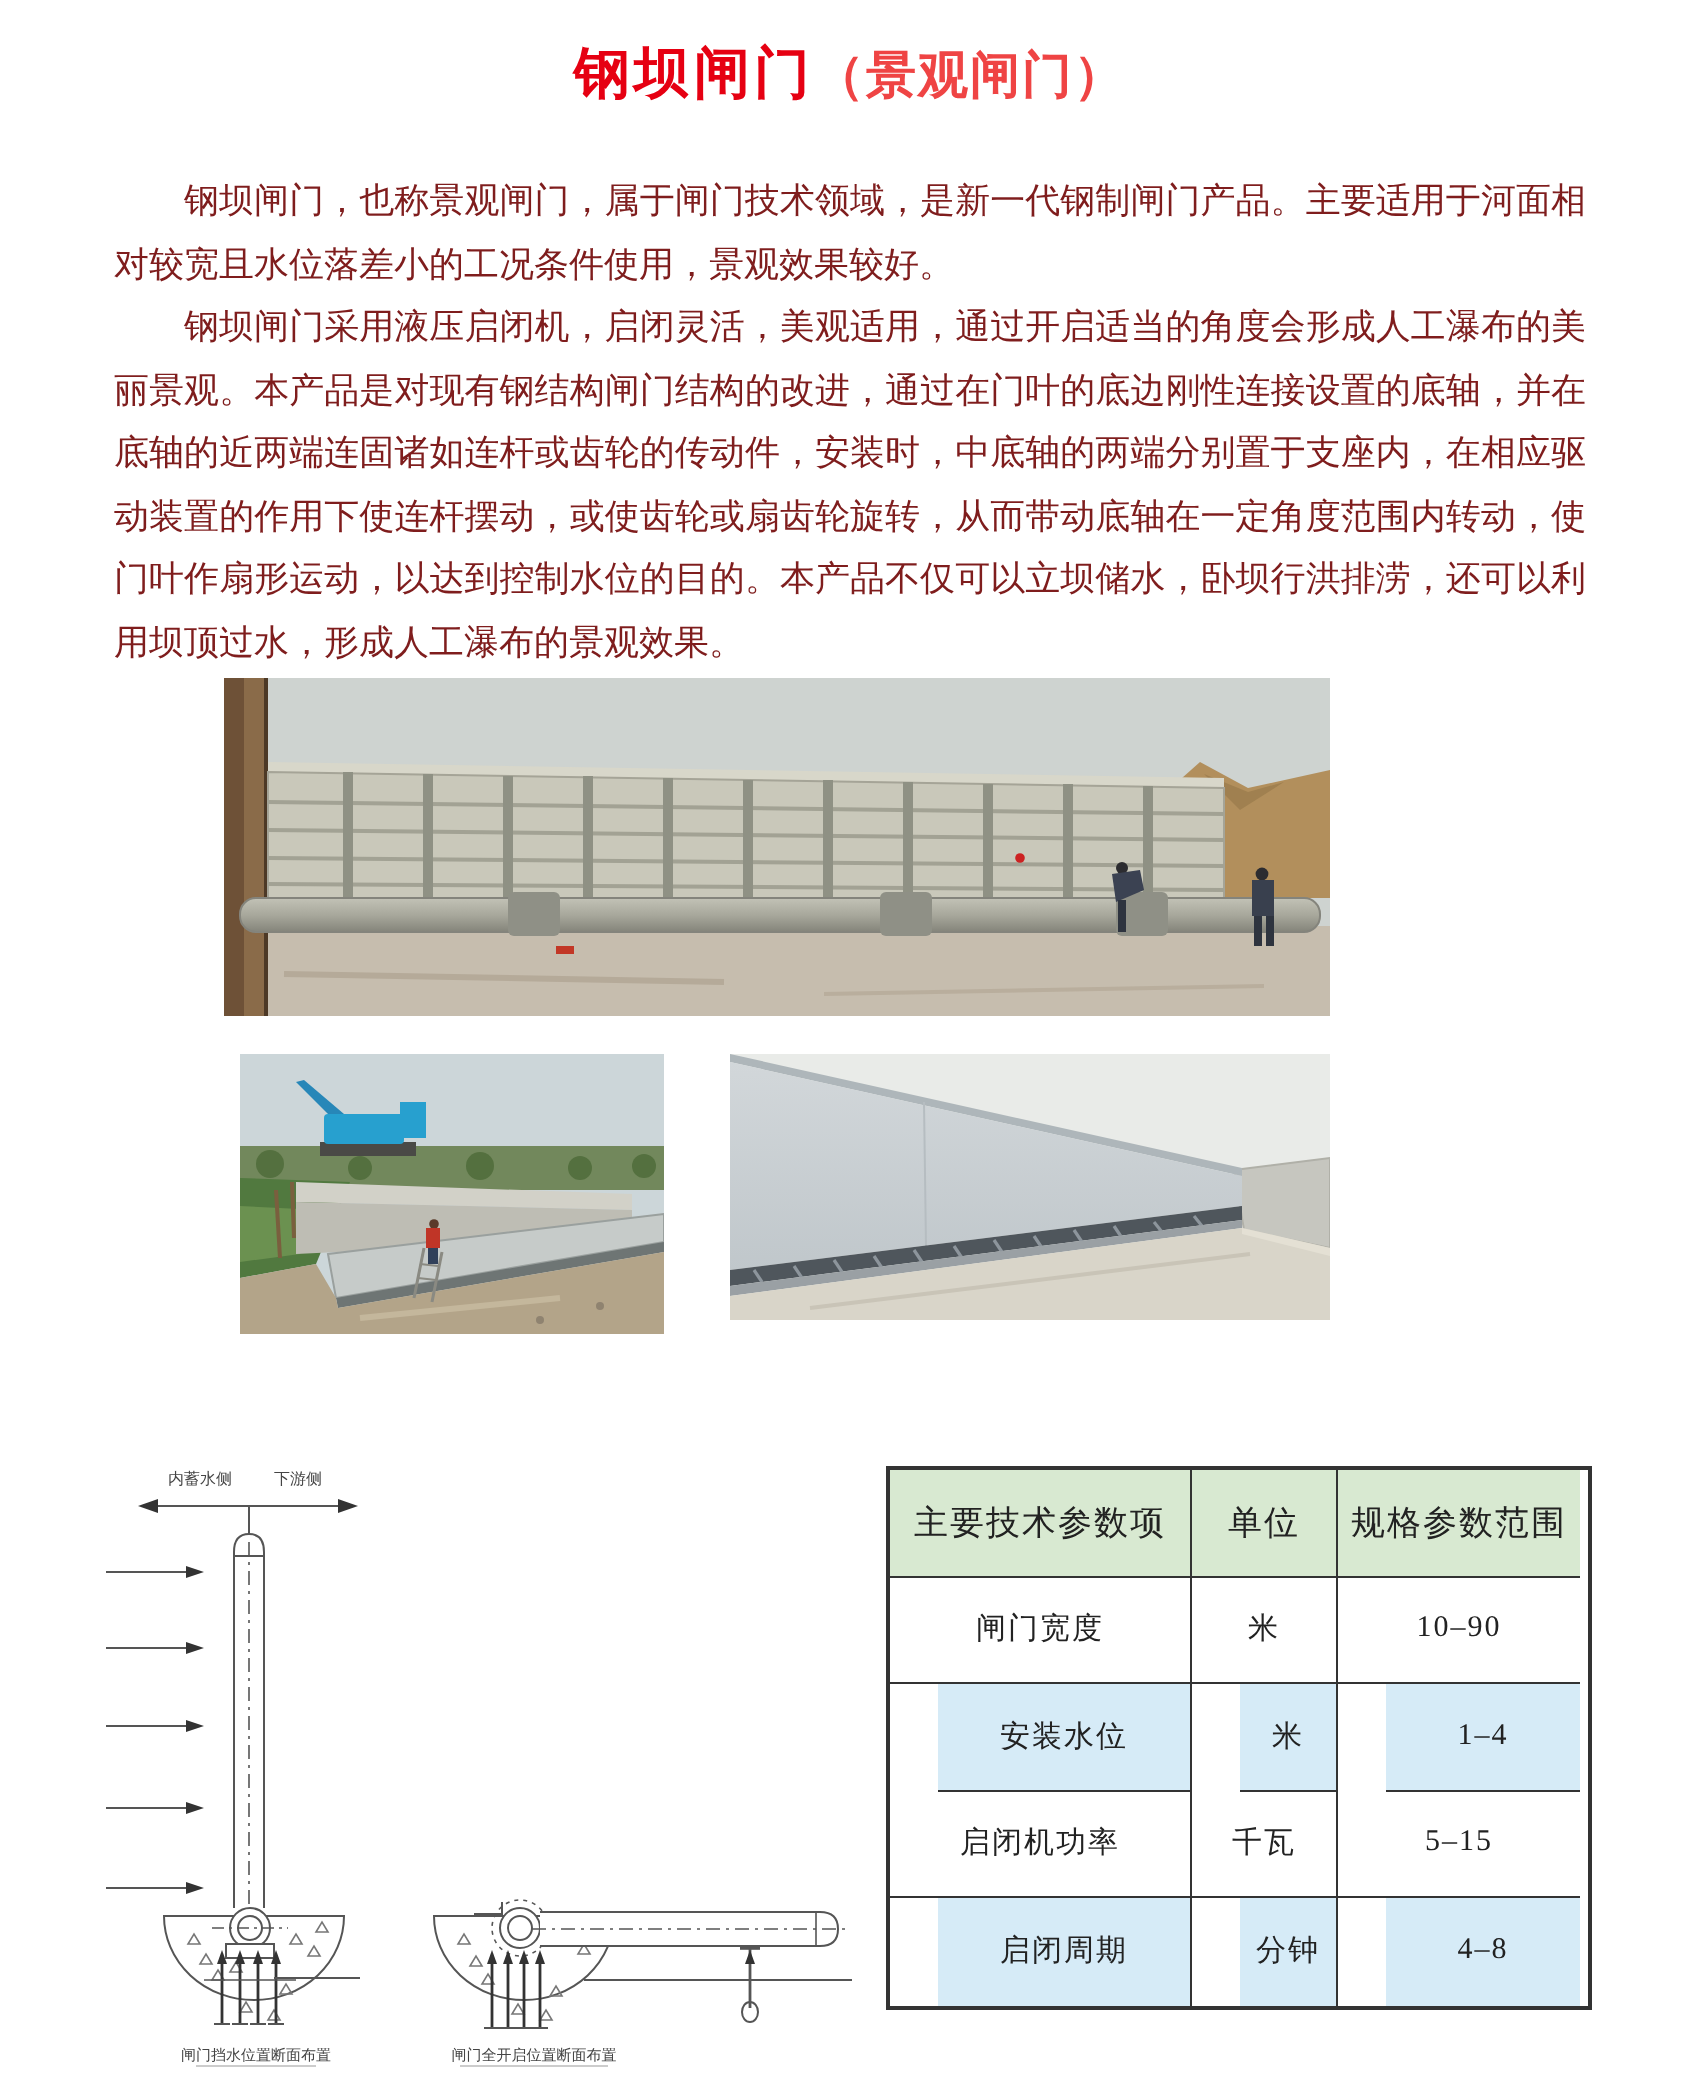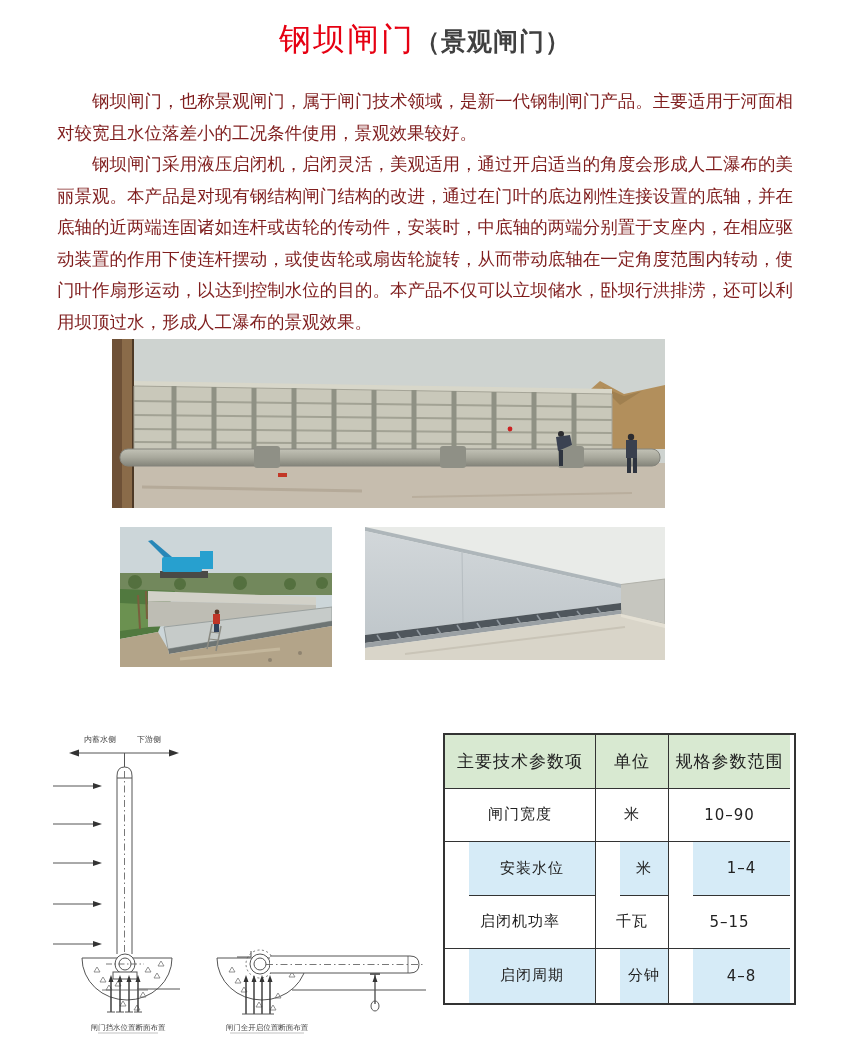--- a/index.html
+++ b/index.html
@@ -10,40 +10,40 @@
   }
   html,body{margin:0;padding:0;background:#ffffff;}
   .page{
     position:relative;width:850px;height:1039px;background:#ffffff;overflow:hidden;
     font-family:"DejaVu Sans","Liberation Sans",sans-serif;color:#1c1c1c;
   }
   .title{
     position:absolute;top:18px;left:0;width:850px;text-align:center;white-space:nowrap;
   }
   .title .main{
-    color:var(--title-red);font-size:32px;font-weight:normal;letter-spacing:2px;
+    color:var(--title-red);font-size:28px;font-weight:bold;letter-spacing:2px;
     font-family:"DejaVu Sans","Liberation Sans",sans-serif;
   }
   .title .sub{
-    color:#404040;font-size:25px;font-weight:bold;letter-spacing:1px;
+    color:#ef4444;font-size:25px;font-weight:bold;letter-spacing:1px;
     font-family:"DejaVu Serif","Liberation Serif",serif;
     text-align:right;
   }
   .body-text{
     position:absolute;left:57px;top:86px;width:736px;
     font-size:17.5px;line-height:31.5px;text-align:justify;color:#7f1d1d;
   }
   .body-text p{margin:0;text-indent:2em;}
   .photo{position:absolute;display:block;}
   .photo svg{display:block;}
   .diagram{position:absolute;left:30px;top:716px;}
   .spec-table{
     position:absolute;left:443px;top:733px;width:349px;
     border:2px solid var(--table-border);
-    display:grid;grid-template-columns:151px 73px 121px;grid-auto-rows:53.5px;
+    display:grid;grid-template-columns:151px 73px 121px;grid-auto-rows:53.5px;font-family:Liberation Serif, serif;
   }
   .spec-table .cell{
     border-right:1px solid var(--table-border);
     border-bottom:1px solid var(--table-border);
     display:flex;align-items:center;justify-content:center;
     font-size:15px;color:#222;background:#fff;letter-spacing:1px;
   }
   .spec-table .cell:nth-child(3n){border-right:none;}
   .spec-table .cell.last-row{border-bottom:none;}
   .spec-table .head{background:var(--table-header-bg);font-size:17px;}

